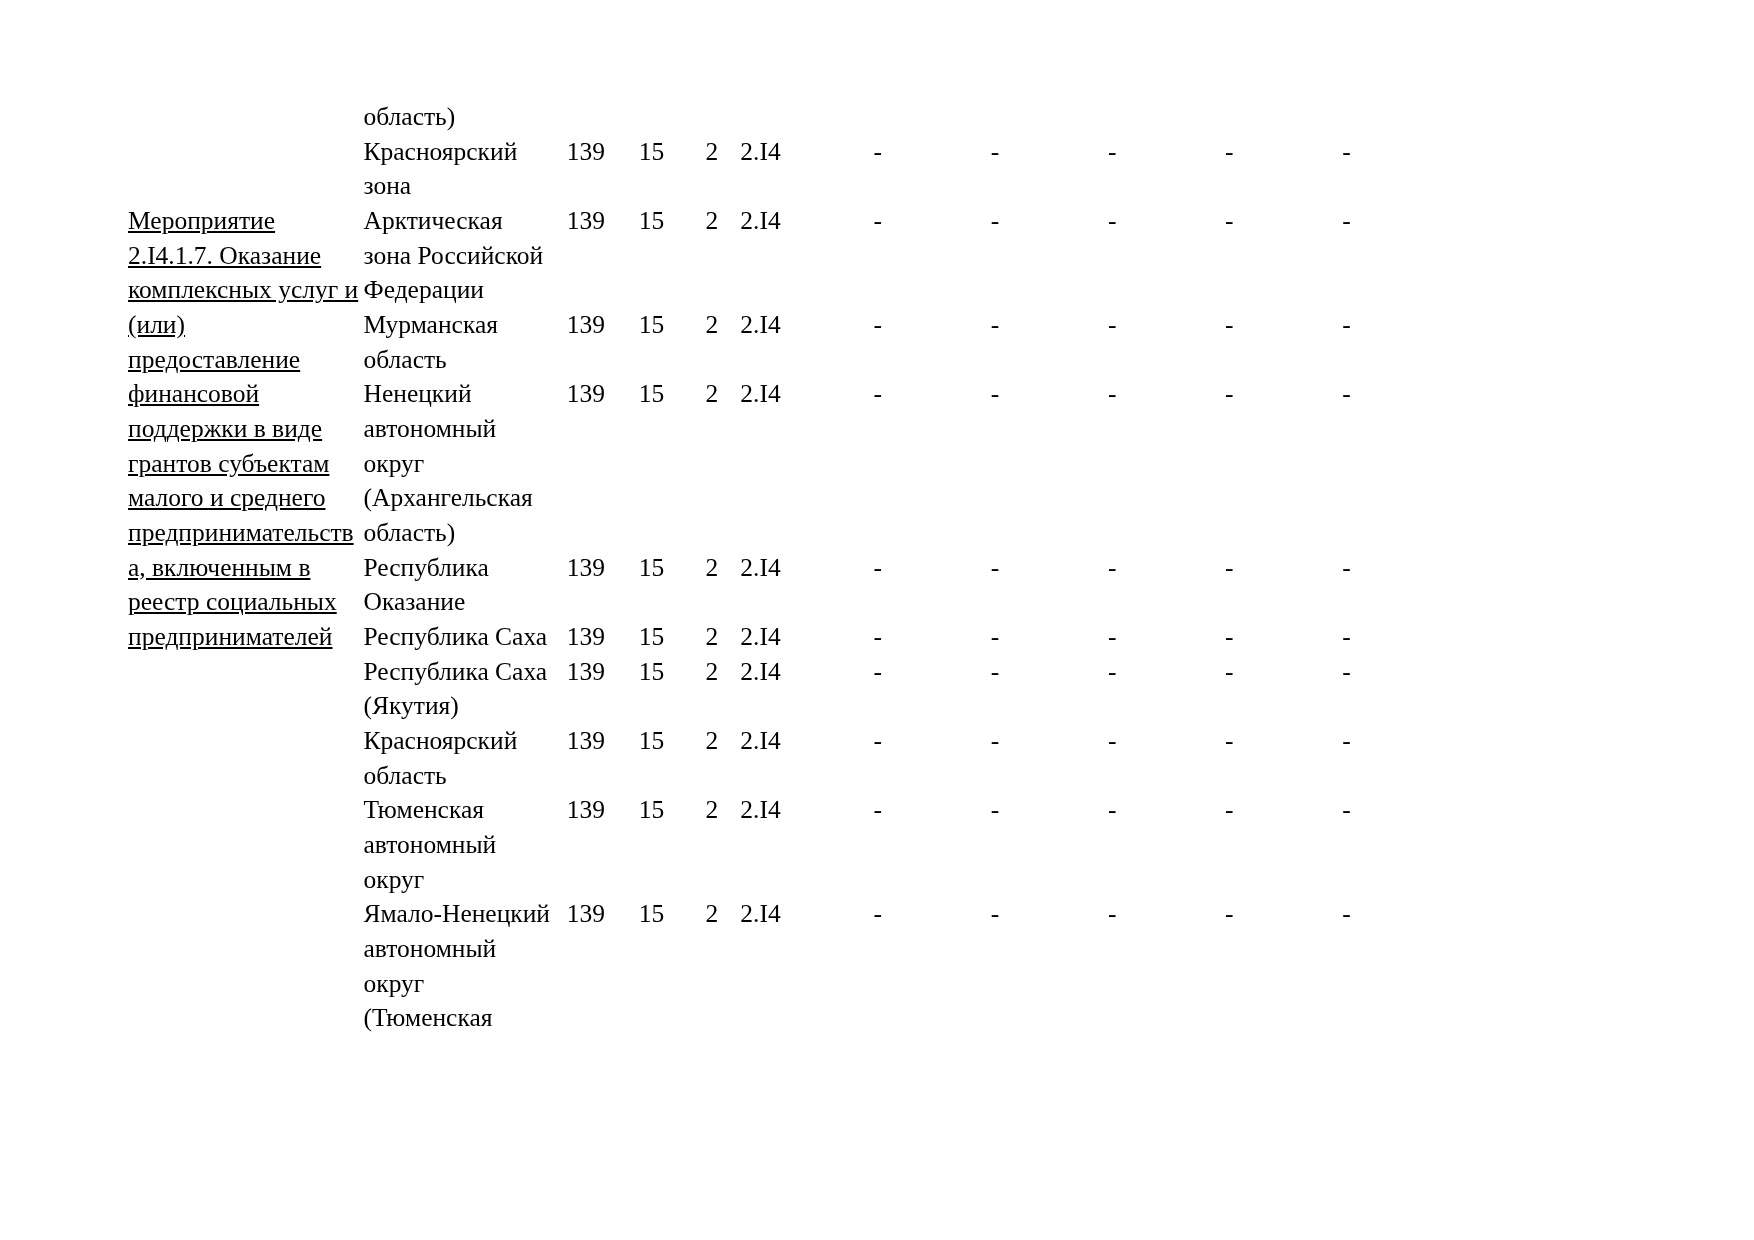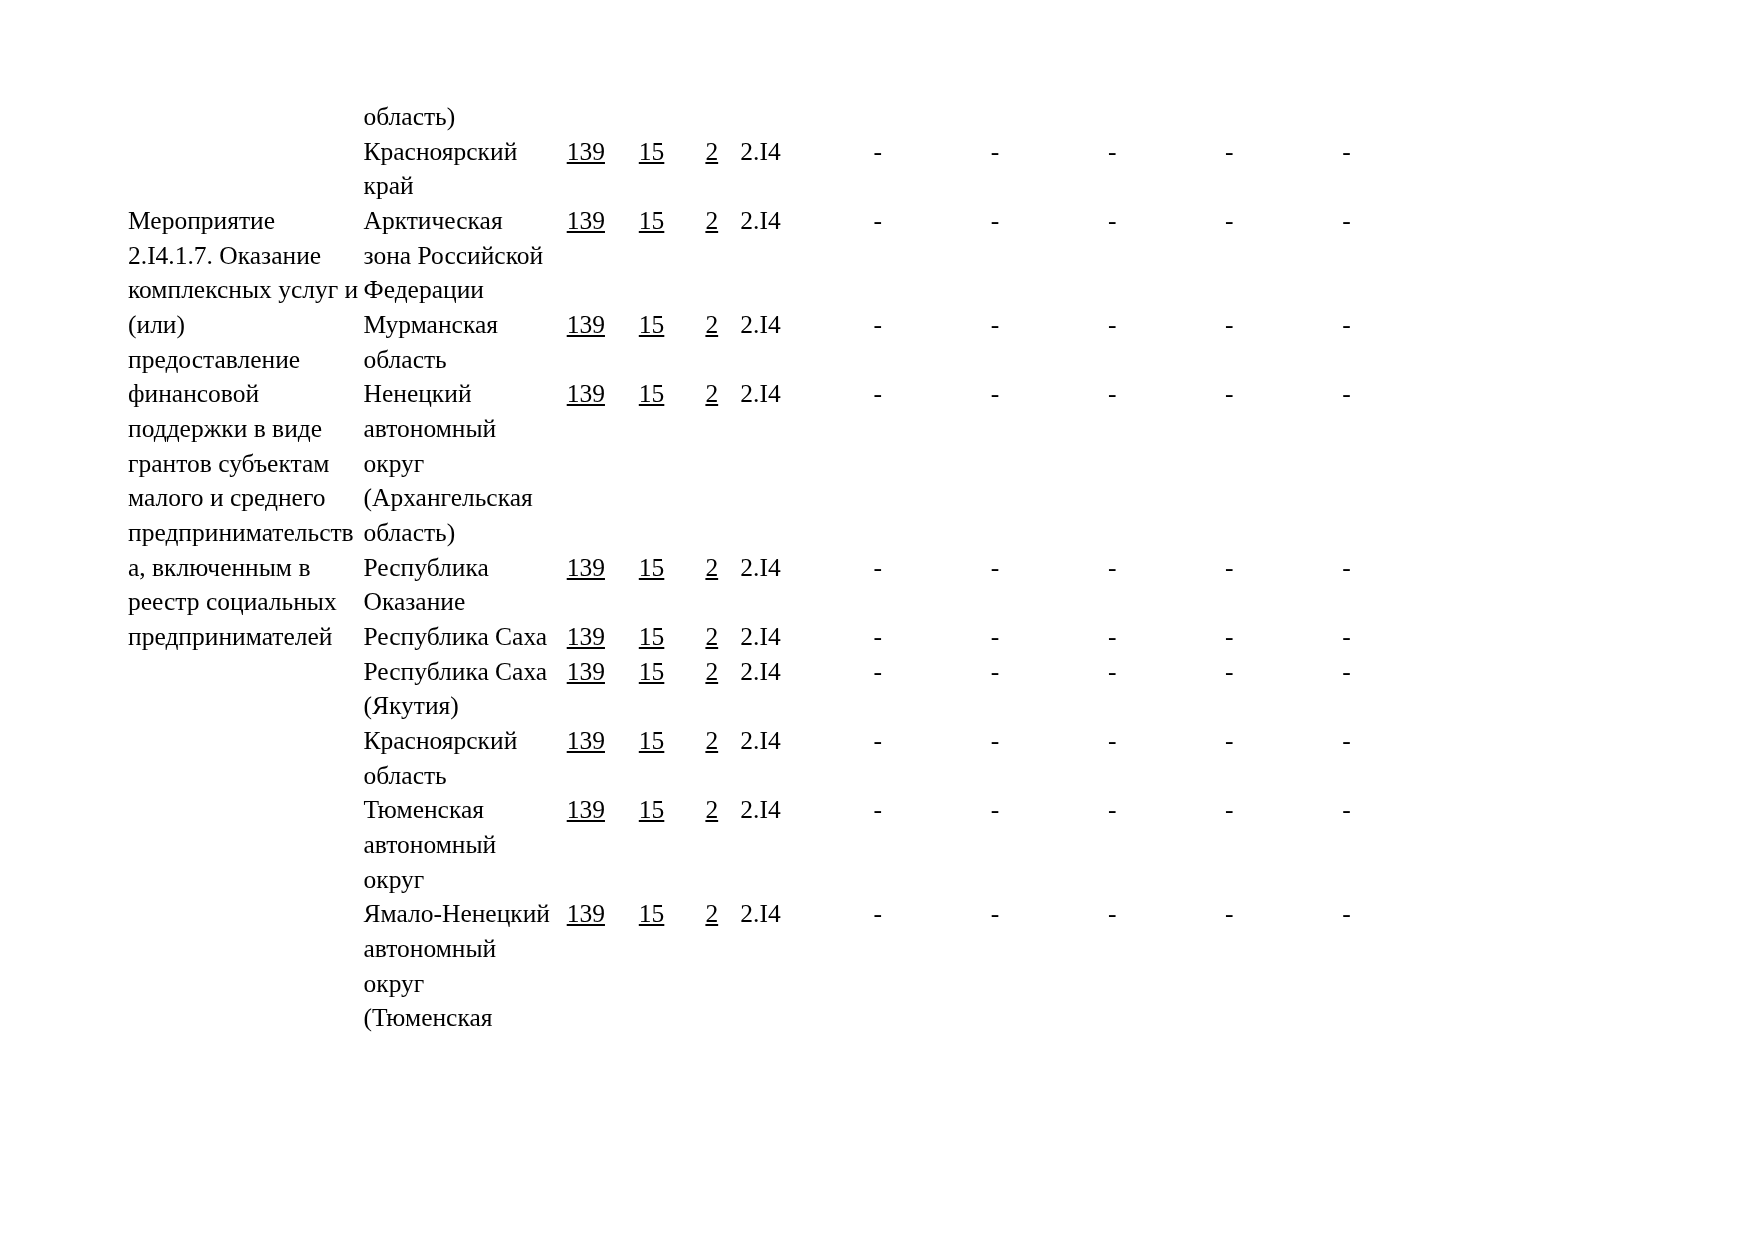--- a/index.html
+++ b/index.html
@@ -42,40 +42,40 @@
   .col-n1        { width: 62px;  }
   .col-n2        { width: 58px;  }
   .col-n3        { width: 52px;  }
   .col-code      { width: 72px;  }
   .col-dash      { width: 107px; }
   .col-value     { width: 172px; }
 
   .measure-cell {
     padding-top: 142px;
     padding-right: 6px;
+    text-decoration: underline;
   }
   .measure-text {
     display: block;
     white-space: pre-line;
   }
 
   .region-cell {
     padding-right: 12px;
     padding-bottom: 26px;
   }
   .region-text {
     display: block;
     white-space: pre-line;
   }
 
   .num-cell {
     text-align: center;
     padding-bottom: 26px;
     white-space: nowrap;
-    text-decoration: underline;
   }
   .code-cell {
     padding-bottom: 26px;
     white-space: nowrap;
   }
   .dash-cell {
     text-align: center;
     padding-bottom: 26px;
     white-space: nowrap;
   }
@@ -130,21 +130,21 @@
         <td class="dash-cell"></td>
         <td class="dash-cell"></td>
         <td class="dash-cell"></td>
         <td class="dash-cell"></td>
         <td class="value-cell"></td>
       </tr>
 
       <tr>
         <td class="frag-cell"></td>
         <td class="region-cell">
-          <span class="region-text">Красноярский край</span>
+          <span class="region-text">Красноярский зона</span>
         </td>
         <td class="num-cell">139</td>
         <td class="num-cell">15</td>
         <td class="num-cell">2</td>
         <td class="code-cell">2.I4</td>
         <td class="dash-cell">-</td>
         <td class="dash-cell">-</td>
         <td class="dash-cell">-</td>
         <td class="dash-cell">-</td>
         <td class="dash-cell">-</td>

